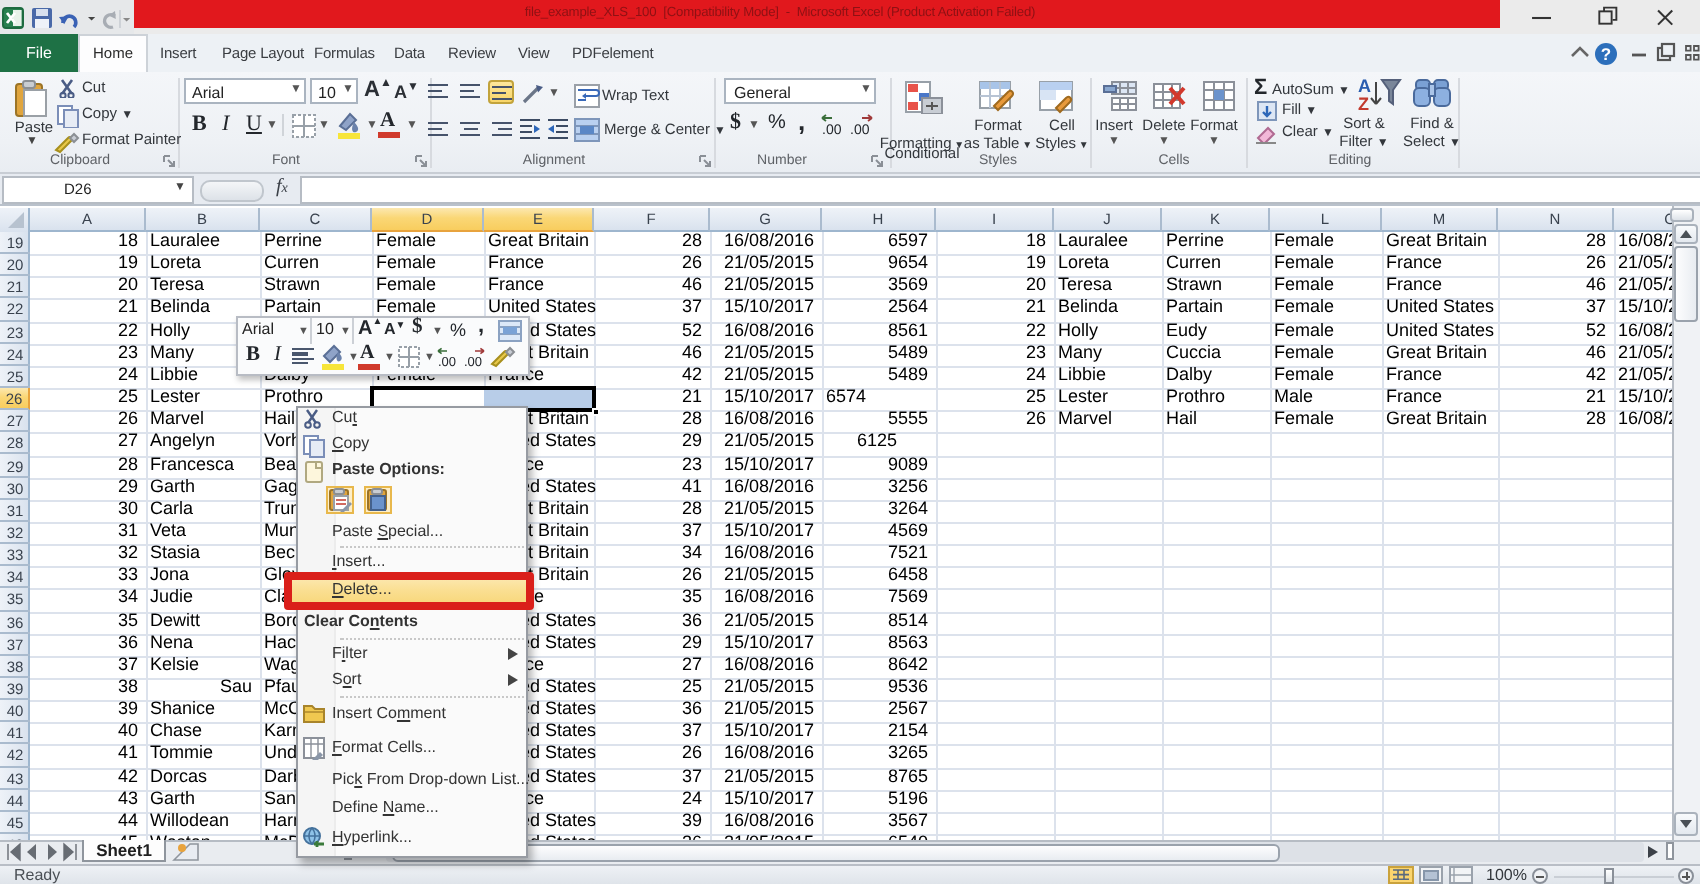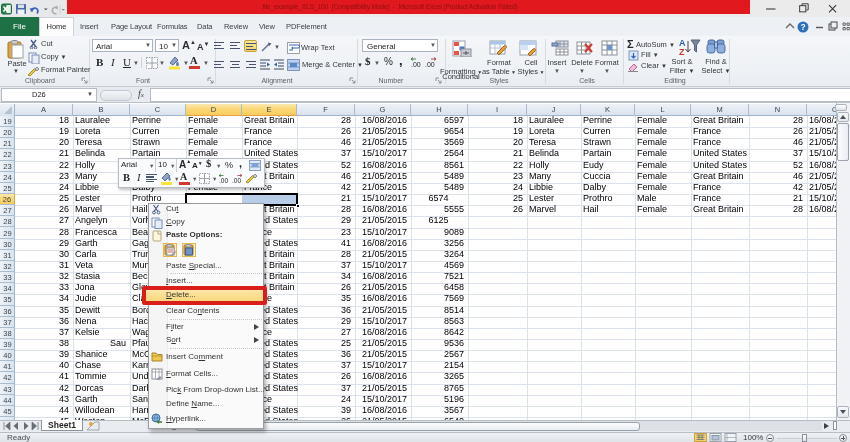--- a/index.html
+++ b/index.html
@@ -426,21 +426,21 @@
 <div class="ab" style="left:188px;top:182.90px;width:50px;height:11.15px;font-size:9px;color:#000;text-align:left;line-height:9.6px;white-space:nowrap;overflow:visible">Female</div>
 <div class="ab" style="left:244px;top:182.90px;width:49px;height:11.15px;font-size:9px;color:#000;text-align:left;line-height:9.6px;white-space:nowrap;overflow:visible">France</div>
 <div class="ab" style="left:299px;top:182.90px;width:52px;height:11.15px;font-size:9px;color:#000;text-align:right;line-height:9.6px;white-space:nowrap;overflow:visible">42</div>
 <div class="ab" style="left:357px;top:182.90px;width:50px;height:11.15px;font-size:9px;color:#000;text-align:right;line-height:9.6px;white-space:nowrap;overflow:visible">21/05/2015</div>
 <div class="ab" style="left:413px;top:182.90px;width:51px;height:11.15px;font-size:9px;color:#000;text-align:right;line-height:9.6px;white-space:nowrap;overflow:visible">5489</div>
 <div class="ab" style="left:17px;top:194.05px;width:52px;height:11.15px;font-size:9px;color:#000;text-align:right;line-height:9.6px;white-space:nowrap;overflow:visible">25</div>
 <div class="ab" style="left:75px;top:194.05px;width:51px;height:11.15px;font-size:9px;color:#000;text-align:left;line-height:9.6px;white-space:nowrap;overflow:visible">Lester</div>
 <div class="ab" style="left:132px;top:194.05px;width:50px;height:11.15px;font-size:9px;color:#000;text-align:left;line-height:9.6px;white-space:nowrap;overflow:visible">Prothro</div>
 <div class="ab" style="left:299px;top:194.05px;width:52px;height:11.15px;font-size:9px;color:#000;text-align:right;line-height:9.6px;white-space:nowrap;overflow:visible">21</div>
 <div class="ab" style="left:357px;top:194.05px;width:50px;height:11.15px;font-size:9px;color:#000;text-align:right;line-height:9.6px;white-space:nowrap;overflow:visible">15/10/2017</div>
-<div class="ab" style="left:413px;top:194.05px;width:51px;height:11.15px;font-size:9px;color:#000;text-align:center;line-height:9.6px;white-space:nowrap;overflow:visible">6574</div>
+<div class="ab" style="left:413px;top:194.05px;width:51px;height:11.15px;font-size:9px;color:#000;text-align:left;line-height:9.6px;white-space:nowrap;overflow:visible">6574</div>
 <div class="ab" style="left:17px;top:205.20px;width:52px;height:11.15px;font-size:9px;color:#000;text-align:right;line-height:9.6px;white-space:nowrap;overflow:visible">26</div>
 <div class="ab" style="left:75px;top:205.20px;width:51px;height:11.15px;font-size:9px;color:#000;text-align:left;line-height:9.6px;white-space:nowrap;overflow:visible">Marvel</div>
 <div class="ab" style="left:132px;top:205.20px;width:50px;height:11.15px;font-size:9px;color:#000;text-align:left;line-height:9.6px;white-space:nowrap;overflow:visible">Hail</div>
 <div class="ab" style="left:188px;top:205.20px;width:50px;height:11.15px;font-size:9px;color:#000;text-align:left;line-height:9.6px;white-space:nowrap;overflow:visible">Female</div>
 <div class="ab" style="left:244px;top:205.20px;width:49px;height:11.15px;font-size:9px;color:#000;text-align:left;line-height:9.6px;white-space:nowrap;overflow:visible">Great Britain</div>
 <div class="ab" style="left:299px;top:205.20px;width:52px;height:11.15px;font-size:9px;color:#000;text-align:right;line-height:9.6px;white-space:nowrap;overflow:visible">28</div>
 <div class="ab" style="left:357px;top:205.20px;width:50px;height:11.15px;font-size:9px;color:#000;text-align:right;line-height:9.6px;white-space:nowrap;overflow:visible">16/08/2016</div>
 <div class="ab" style="left:413px;top:205.20px;width:51px;height:11.15px;font-size:9px;color:#000;text-align:right;line-height:9.6px;white-space:nowrap;overflow:visible">5555</div>
 <div class="ab" style="left:17px;top:216.35px;width:52px;height:11.15px;font-size:9px;color:#000;text-align:right;line-height:9.6px;white-space:nowrap;overflow:visible">27</div>
 <div class="ab" style="left:75px;top:216.35px;width:51px;height:11.15px;font-size:9px;color:#000;text-align:left;line-height:9.6px;white-space:nowrap;overflow:visible">Angelyn</div>
@@ -767,21 +767,21 @@
     <rect x="1" y="1" width="9" height="10" rx="1" fill="#e0a53e" stroke="#9c7426"></rect>
     <rect x="3" y="0.5" width="5" height="2.5" rx="1" fill="#c9cdd2" stroke="#8b8f94"></rect>
     <rect x="2.5" y="4" width="7" height="7" fill="#6b93cc" stroke="#44618c"></rect>
   </svg>
 <div class="ab" style="left:166px;top:260.5px;font-size:8px;font-weight:normal;color:#333;white-space:nowrap">Paste <span style="text-decoration:underline">S</span>pecial...</div>
 <div class="ab" style="left:170px;top:272.5px;width:92px;height:0;border-top:1px dotted #c8c8c8"></div>
 <div class="ab" style="left:166px;top:275.5px;font-size:8px;font-weight:normal;color:#333;white-space:nowrap"><span style="text-decoration:underline">I</span>nsert...</div>
 <div class="ab" style="left:146px;top:288px;width:117.5px;height:13px;background:linear-gradient(#fce9b4,#fadf92 55%,#f8d87e)"></div>
 <div class="ab" style="left:142px;top:286px;width:125px;height:18.5px;border:4px solid #da1f1a;border-radius:2px"></div>
 <div class="ab" style="left:166px;top:290.0px;font-size:8px;font-weight:normal;color:#333;white-space:nowrap"><span style="text-decoration:underline">D</span>elete...</div>
-<div class="ab" style="left:166px;top:305.5px;font-size:8px;font-weight:normal;color:#333;white-space:nowrap">Clear Co<span style="text-decoration:underline">n</span>tents</div>
+<div class="ab" style="left:152px;top:305.5px;font-size:8px;font-weight:bold;color:#333;white-space:nowrap">Clear Co<span style="text-decoration:underline">n</span>tents</div>
 <div class="ab" style="left:170px;top:318.5px;width:92px;height:0;border-top:1px dotted #c8c8c8"></div>
 <div class="ab" style="left:166px;top:321.5px;font-size:8px;font-weight:normal;color:#333;white-space:nowrap">F<span style="text-decoration:underline">i</span>lter</div>
 <div class="ab" style="left:254px;top:323.5px;width:0;height:0;border-top:3.5px solid transparent;border-bottom:3.5px solid transparent;border-left:5px solid #444"></div>
 <div class="ab" style="left:166px;top:334.5px;font-size:8px;font-weight:normal;color:#333;white-space:nowrap">S<span style="text-decoration:underline">o</span>rt</div>
 <div class="ab" style="left:254px;top:336.5px;width:0;height:0;border-top:3.5px solid transparent;border-bottom:3.5px solid transparent;border-left:5px solid #444"></div>
 <div class="ab" style="left:170px;top:347.5px;width:92px;height:0;border-top:1px dotted #c8c8c8"></div>
 <svg class="ab" style="left:151px;top:351px" width="12" height="11" viewBox="0 0 12 11">
     <path d="M1 2 h4 l1.5 1.5 H11 V10 H1z" fill="#f0c850" stroke="#a8842a"></path>
     <path d="M1 5 h10" stroke="#a8842a" stroke-width="0.7"></path>
   </svg>

